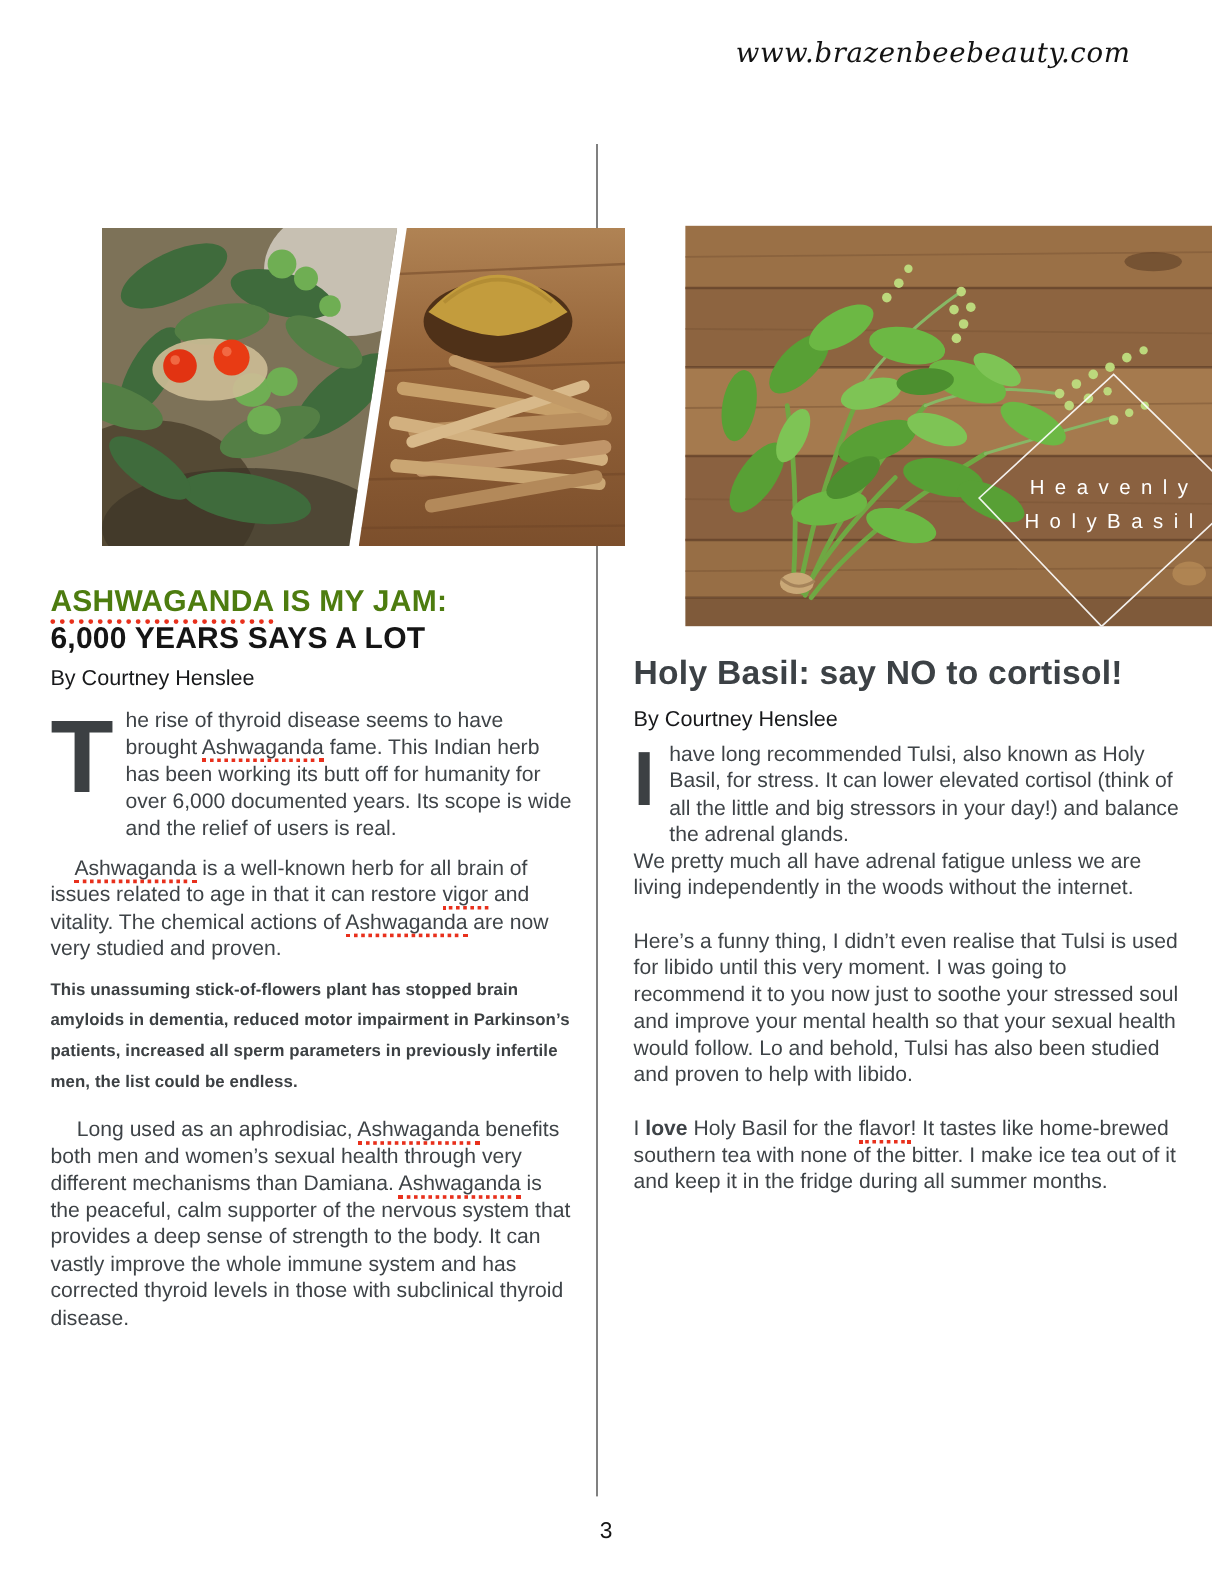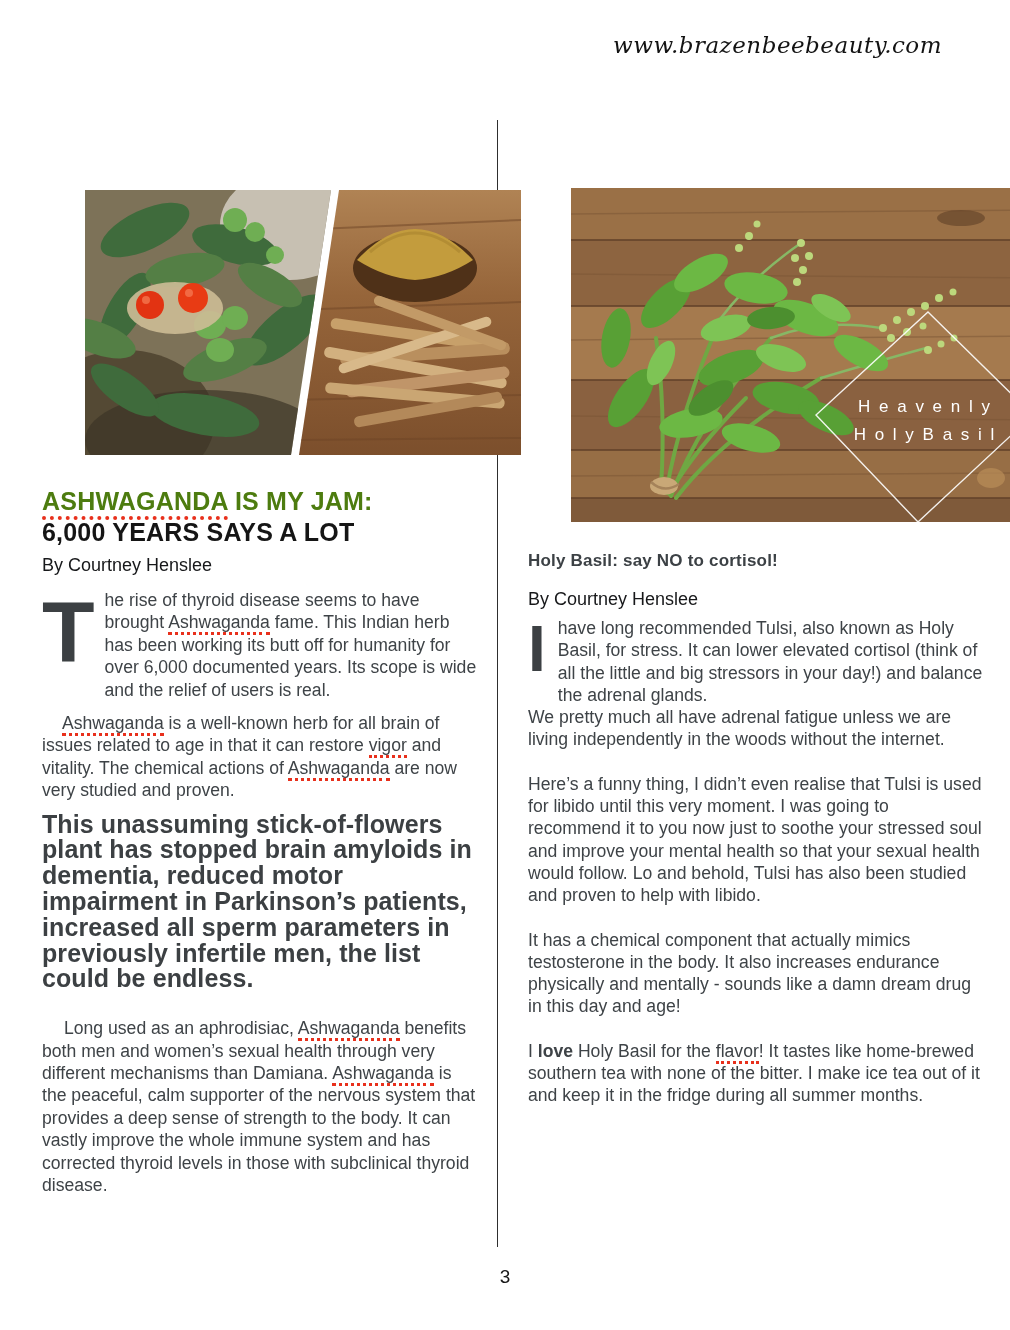--- a/index.html
+++ b/index.html
@@ -29,35 +29,35 @@
   .l-title{margin-top:31px;font-weight:700;font-size:25px;line-height:31px;letter-spacing:0.2px;}
   .l-title .line1{color:#4d7c0f;}
   .l-title .line2{color:#151515;}
   .sp-title{border-bottom:4px dotted #e8301c;padding-bottom:1px;}
   .byline{margin-top:7px;font-size:18px;color:#17181a;}
   .body-p{margin:0;font-size:17.6px;line-height:22.4px;color:#3e4347;}
   .p-gap{margin-top:11px;}
   .p-gap2{margin-top:22px;}
   .indent{text-indent:20px;}
   .bold-p{
-    margin-top:10px;font-weight:700;font-size:25px;line-height:25.8px;
+    margin-top:10px;font-weight:700;font-size:14px;line-height:25.8px;
     color:#3c4043;letter-spacing:0.1px;
   }
   .dropcap-t{
     float:left;font-weight:700;font-size:86px;line-height:76px;height:88px;
     color:#3c4043;margin:4px 10px 0 0;
   }
   .dropcap-i{
     float:left;font-weight:700;font-size:64px;line-height:58px;height:66px;
     color:#3c4043;margin:3px 12px 0 0;
   }
   .sp{border-bottom:3px dotted #e8301c;padding-bottom:0px;}
   .b{font-weight:700;}
   
-  .r-title{margin-top:23px;font-weight:700;font-size:17px;line-height:32px;color:#3c4145;letter-spacing:0.2px;}
+  .r-title{margin-top:23px;font-weight:700;font-size:28px;line-height:32px;color:#3c4145;letter-spacing:0.2px;}
   .r-byline{margin-top:12px;font-size:18px;color:#17181a;}
   .r-p1{margin-top:7px;}
   .r-body{font-size:17.6px;line-height:22.3px;}
 </style>
 </head>
 <body>
 
 <div class="site-url">www.brazenbeebeauty.com</div>
 
 <div class="divider"></div>
@@ -260,17 +260,16 @@
       </g>
     </svg>
   </div>
 
   <div class="r-title">Holy Basil: say NO to cortisol!</div>
   <div class="r-byline">By Courtney Henslee</div>
 
   <p class="body-p r-body r-p1"><span class="dropcap-i">I</span><span><span>have long recommended Tulsi, also known as Holy Basil, for stress. It can lower elevated cortisol (think of all the little and big stressors in your day!) and balance the adrenal glands.</span></span></p>
   <p class="body-p r-body" style="clear:both;margin-top:0;"><span><span>We pretty much all have adrenal fatigue unless we are living independently in the woods without the internet.</span></span></p>
   <p class="body-p r-body p-gap2"><span><span>Here’s a funny thing, I didn’t even realise that Tulsi is used for libido until this very moment. I was going to recommend it to you now just to soothe your stressed soul and improve your mental health so that your sexual health would follow. Lo and behold, Tulsi has also been studied and proven to help with libido.</span></span></p>
-  <p class="body-p r-body p-gap2"><span><span>It has a chemical component that actually mimics testosterone in the body. It also increases endurance physically and mentally - sounds like a damn dream drug in this day and age!</span></span></p>
   <p class="body-p r-body p-gap2"><span><span>I </span><span class="b">love</span><span> Holy Basil for the </span><span class="sp">flavor</span><span>! It tastes like home-brewed southern tea with none of the bitter. I make ice tea out of it and keep it in the fridge during all summer months.</span></span></p>
 </div>
 
 <div class="page-number">3</div>
 
 </body></html>

